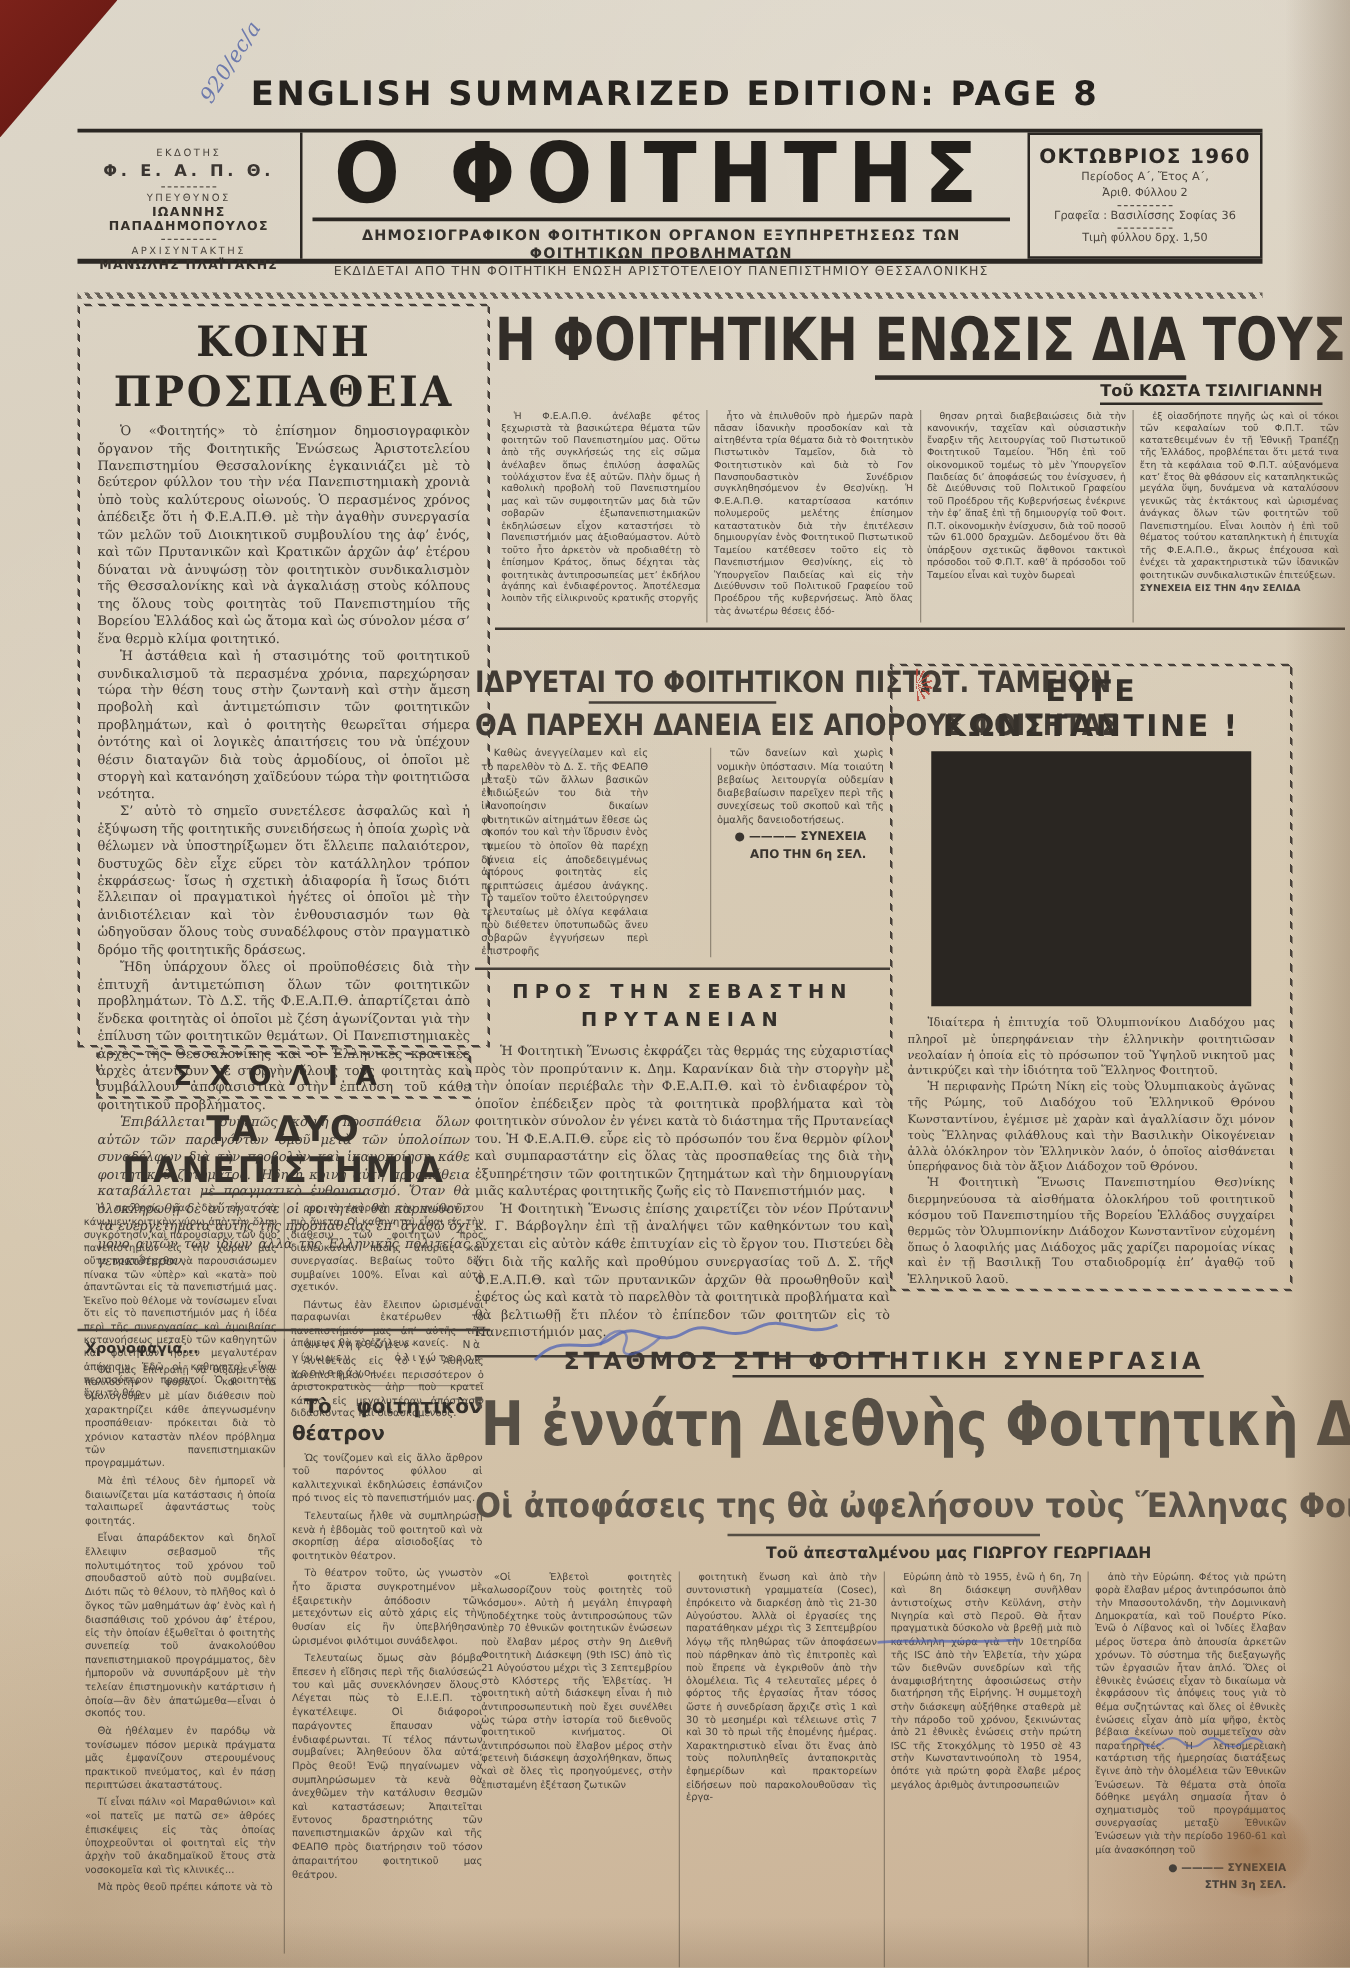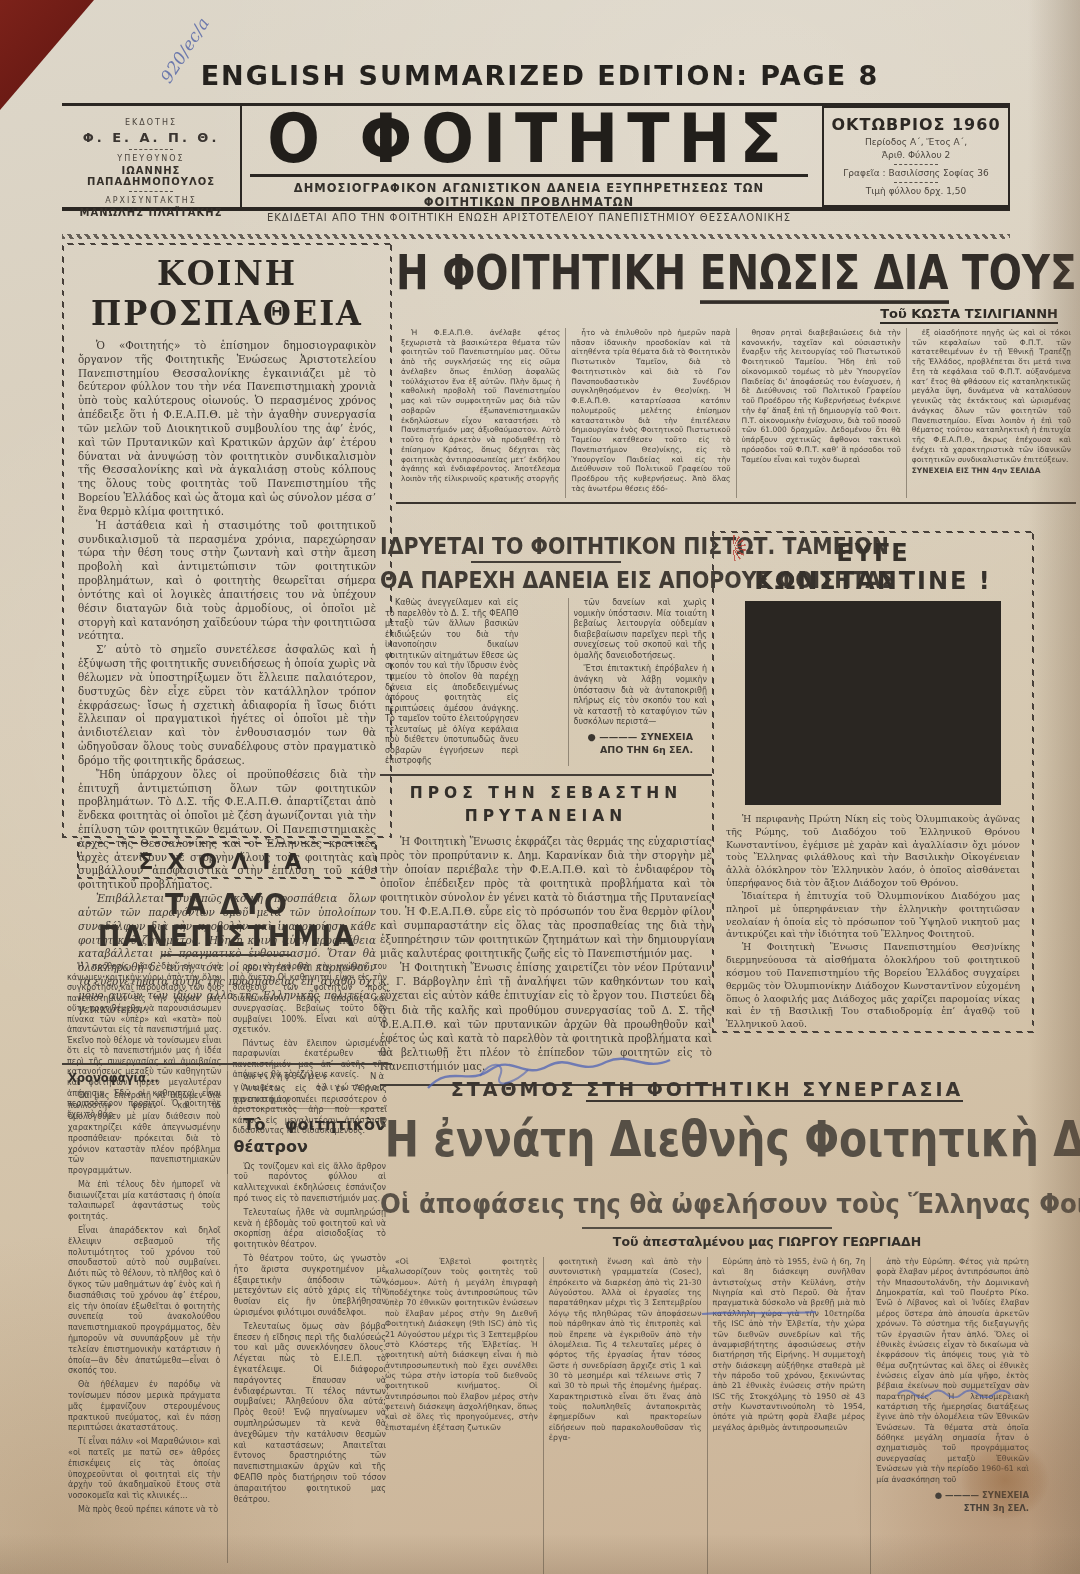--- a/index.html
+++ b/index.html
@@ -181,21 +181,21 @@
       <div class="mh-dash"></div>
       <div class="mh-label">ΥΠΕΥΘΥΝΟΣ</div>
       <div class="mh-val">ΙΩΑΝΝΗΣ ΠΑΠΑΔΗΜΟΠΟΥΛΟΣ</div>
       <div class="mh-dash"></div>
       <div class="mh-label">ΑΡΧΙΣΥΝΤΑΚΤΗΣ</div>
       <div class="mh-val">ΜΑΝΩΛΗΣ ΠΛΑΪΤΑΚΗΣ</div>
     </div>
     <div class="mh-center">
       <div class="paper-title">Ο ΦΟΙΤΗΤΗΣ</div>
       <div class="mh-sub-wrap">
-        <div class="mh-sub1">ΔΗΜΟΣΙΟΓΡΑΦΙΚΟΝ ΑΓΩΝΙΣΤΙΚΟΝ ΔΑΝΕΙΑ ΕΞΥΠΗΡΕΤΗΣΕΩΣ ΤΩΝ ΦΟΙΤΗΤΙΚΩΝ ΠΡΟΒΛΗΜΑΤΩΝ</div>
+        <div class="mh-sub1">ΔΗΜΟΣΙΟΓΡΑΦΙΚΟΝ ΦΟΙΤΗΤΙΚΟΝ ΟΡΓΑΝΟΝ ΕΞΥΠΗΡΕΤΗΣΕΩΣ ΤΩΝ ΦΟΙΤΗΤΙΚΩΝ ΠΡΟΒΛΗΜΑΤΩΝ</div>
         <div class="mh-sub2">ΕΚΔΙΔΕΤΑΙ ΑΠΟ ΤΗΝ ΦΟΙΤΗΤΙΚΗ ΕΝΩΣΗ ΑΡΙΣΤΟΤΕΛΕΙΟΥ ΠΑΝΕΠΙΣΤΗΜΙΟΥ ΘΕΣΣΑΛΟΝΙΚΗΣ</div>
       </div>
     </div>
     <div class="mh-right">
       <div class="mh-right-inner">
         <div class="mh-date">ΟΚΤΩΒΡΙΟΣ 1960</div>
         <div class="mh-small">Περίοδος Α΄, Ἔτος Α΄,</div>
         <div class="mh-small">Ἀριθ. Φύλλου 2</div>
         <div class="mh-dash"></div>
         <div class="mh-small">Γραφεῖα : Βασιλίσσης Σοφίας 36</div>
@@ -239,21 +239,20 @@
   <div class="tameion">
     <div class="tam-h">ΙΔΡΥΕΤΑΙ ΤΟ ΦΟΙΤΗΤΙΚΟΝ ΠΙΣΤΩΤ. ΤΑΜΕΙΟΝ</div>
     <div class="short-rule" style="width:150px;"></div>
     <div class="tam-h">ΘΑ ΠΑΡΕΧΗ ΔΑΝΕΙΑ ΕΙΣ ΑΠΟΡΟΥΣ ΦΟΙΤΗΤΑΣ</div>
     <div class="cols2">
       <div class="col">
           <p>Καθὼς ἀνεγγείλαμεν καὶ εἰς τὸ παρελθὸν τὸ Δ. Σ. τῆς ΦΕΑΠΘ μεταξὺ τῶν ἄλλων βασικῶν ἐπιδιώξεών του διὰ τὴν ἱκανοποίησιν δικαίων φοιτητικῶν αἰτημάτων ἔθεσε ὡς σκοπόν του καὶ τὴν ἵδρυσιν ἑνὸς ταμείου τὸ ὁποῖον θὰ παρέχῃ δάνεια εἰς ἀποδεδειγμένως ἀπόρους φοιτητὰς εἰς περιπτώσεις ἀμέσου ἀνάγκης. Τὸ ταμεῖον τοῦτο ἐλειτούργησεν τελευταίως μὲ ὀλίγα κεφάλαια ποὺ διέθετεν ὑποτυπωδῶς ἄνευ σοβαρῶν ἐγγυήσεων περὶ ἐπιστροφῆς</p>
         </div>
       <div class="col">
         <p>τῶν δανείων καὶ χωρὶς νομικὴν ὑπόστασιν. Μία τοιαύτη βεβαίως λειτουργία οὐδεμίαν διαβεβαίωσιν παρεῖχεν περὶ τῆς συνεχίσεως τοῦ σκοποῦ καὶ τῆς ὁμαλῆς δανειοδοτήσεως.</p>
-        <p>Ἔτσι ἐπιτακτικὴ ἐπρόβαλεν ἡ ἀνάγκη νὰ λάβῃ νομικὴν ὑπόστασιν διὰ νὰ ἀνταποκριθῇ πλήρως εἰς τὸν σκοπόν του καὶ νὰ καταστῇ τὸ καταφύγιον τῶν δυσκόλων περιστά—</p>
         <div class="continue">
           <div>●  ————  ΣΥΝΕΧΕΙΑ</div>
           <div>ΑΠΟ ΤΗΝ 6η ΣΕΛ.</div>
         </div>
       </div>
     </div>
     <div class="tam-rule"></div>
     <div class="pryt-h">
       <div>ΠΡΟΣ ΤΗΝ ΣΕΒΑΣΤΗΝ</div>
       <div>ΠΡΥΤΑΝΕΙΑΝ</div>
@@ -265,22 +264,22 @@
     <div class="pryt-endrule"></div>
   </div>
 
   <div class="evge">
     <div class="evge-title">
       <span class="starburst"></span>
       <span>ΕΥΓΕ ΚΩΝΣΤΑΝΤΙΝΕ !</span>
     </div>
     <div class="photo"></div>
     <div class="evge-body">
+      <p>Ἰδιαίτερα ἡ ἐπιτυχία τοῦ Ὀλυμπιονίκου Διαδόχου μας πληροῖ μὲ ὑπερηφάνειαν τὴν ἑλληνικὴν φοιτητιῶσαν νεολαίαν ἡ ὁποία εἰς τὸ πρόσωπον τοῦ Ὑψηλοῦ νικητοῦ μας ἀντικρύζει καὶ τὴν ἰδιότητα τοῦ Ἕλληνος Φοιτητοῦ.</p>
       <p>Ἡ περιφανὴς Πρώτη Νίκη εἰς τοὺς Ὀλυμπιακοὺς ἀγῶνας τῆς Ρώμης, τοῦ Διαδόχου τοῦ Ἑλληνικοῦ Θρόνου Κωνσταντίνου, ἐγέμισε μὲ χαρὰν καὶ ἀγαλλίασιν ὄχι μόνον τοὺς Ἕλληνας φιλάθλους καὶ τὴν Βασιλικὴν Οἰκογένειαν ἀλλὰ ὁλόκληρον τὸν Ἑλληνικὸν λαόν, ὁ ὁποῖος αἰσθάνεται ὑπερήφανος διὰ τὸν ἄξιον Διάδοχον τοῦ Θρόνου.</p>
-      <p>Ἰδιαίτερα ἡ ἐπιτυχία τοῦ Ὀλυμπιονίκου Διαδόχου μας πληροῖ μὲ ὑπερηφάνειαν τὴν ἑλληνικὴν φοιτητιῶσαν νεολαίαν ἡ ὁποία εἰς τὸ πρόσωπον τοῦ Ὑψηλοῦ νικητοῦ μας ἀντικρύζει καὶ τὴν ἰδιότητα τοῦ Ἕλληνος Φοιτητοῦ.</p>
       <p>Ἡ Φοιτητικὴ Ἕνωσις Πανεπιστημίου Θεσ)νίκης διερμηνεύουσα τὰ αἰσθήματα ὁλοκλήρου τοῦ φοιτητικοῦ κόσμου τοῦ Πανεπιστημίου τῆς Βορείου Ἑλλάδος συγχαίρει θερμῶς τὸν Ὀλυμπιονίκην Διάδοχον Κωνσταντῖνον εὐχομένη ὅπως ὁ λαοφιλής μας Διάδοχος μᾶς χαρίζει παρομοίας νίκας καὶ ἐν τῇ Βασιλικῇ Του σταδιοδρομίᾳ ἐπ’ ἀγαθῷ τοῦ Ἑλληνικοῦ λαοῦ.</p>
     </div>
   </div>
 
   <div class="sxolia">
     <div class="sx-badge">ΣΧΟΛΙΑ</div>
     <div class="duo-title">ΤΑ ΔΥΟ ΠΑΝΕΠΙΣΤΗΜΙΑ</div>
     <div class="duo-rule"></div>
     <div class="colsS">
       <div class="col">

